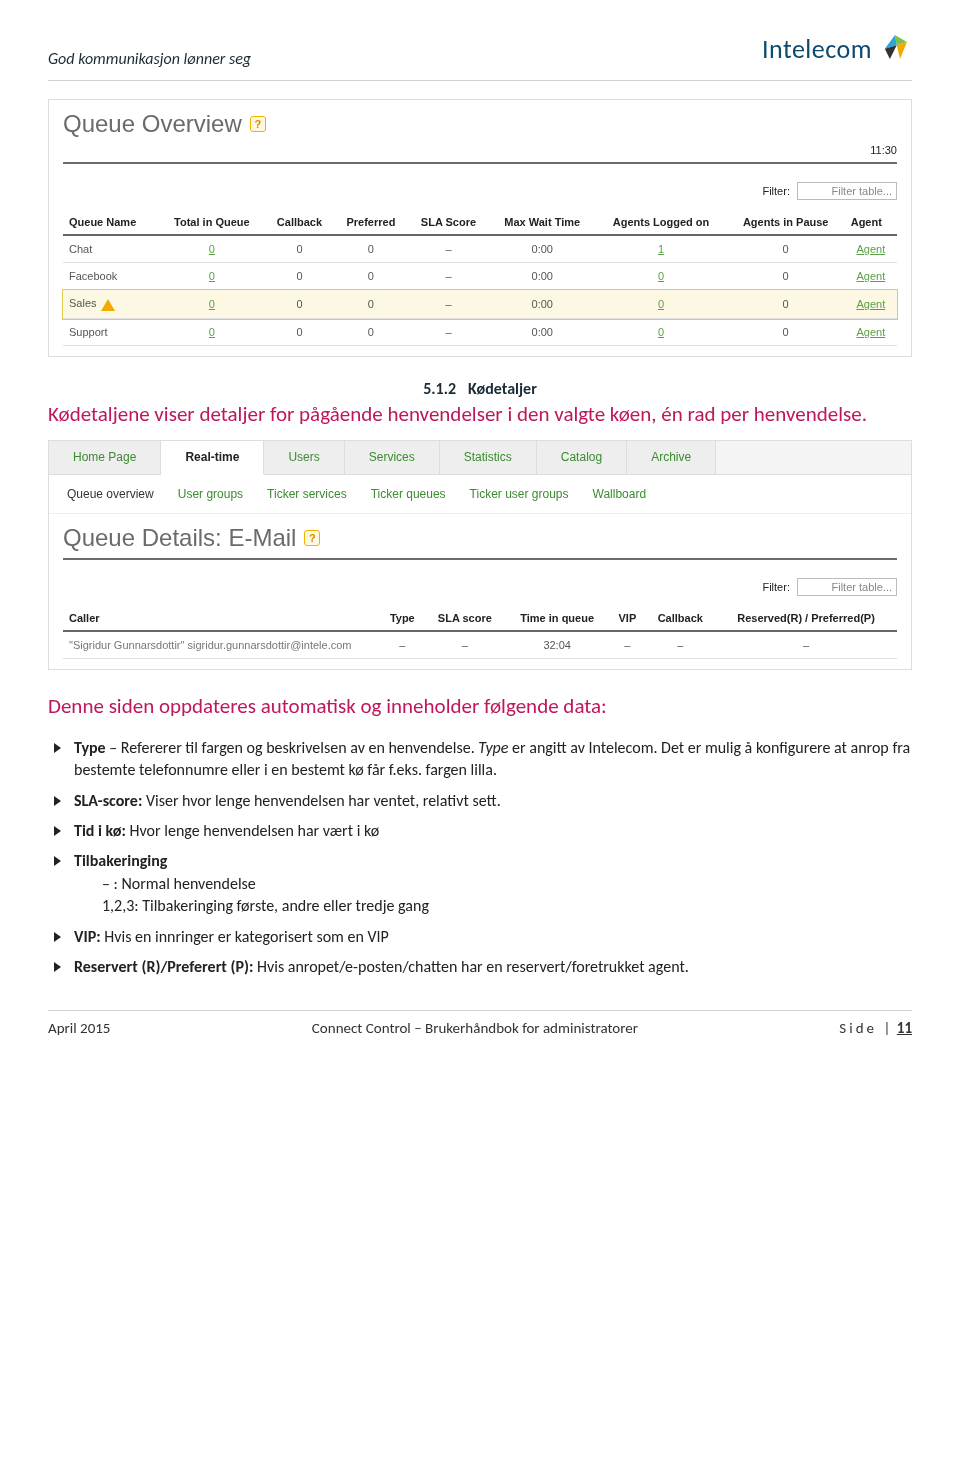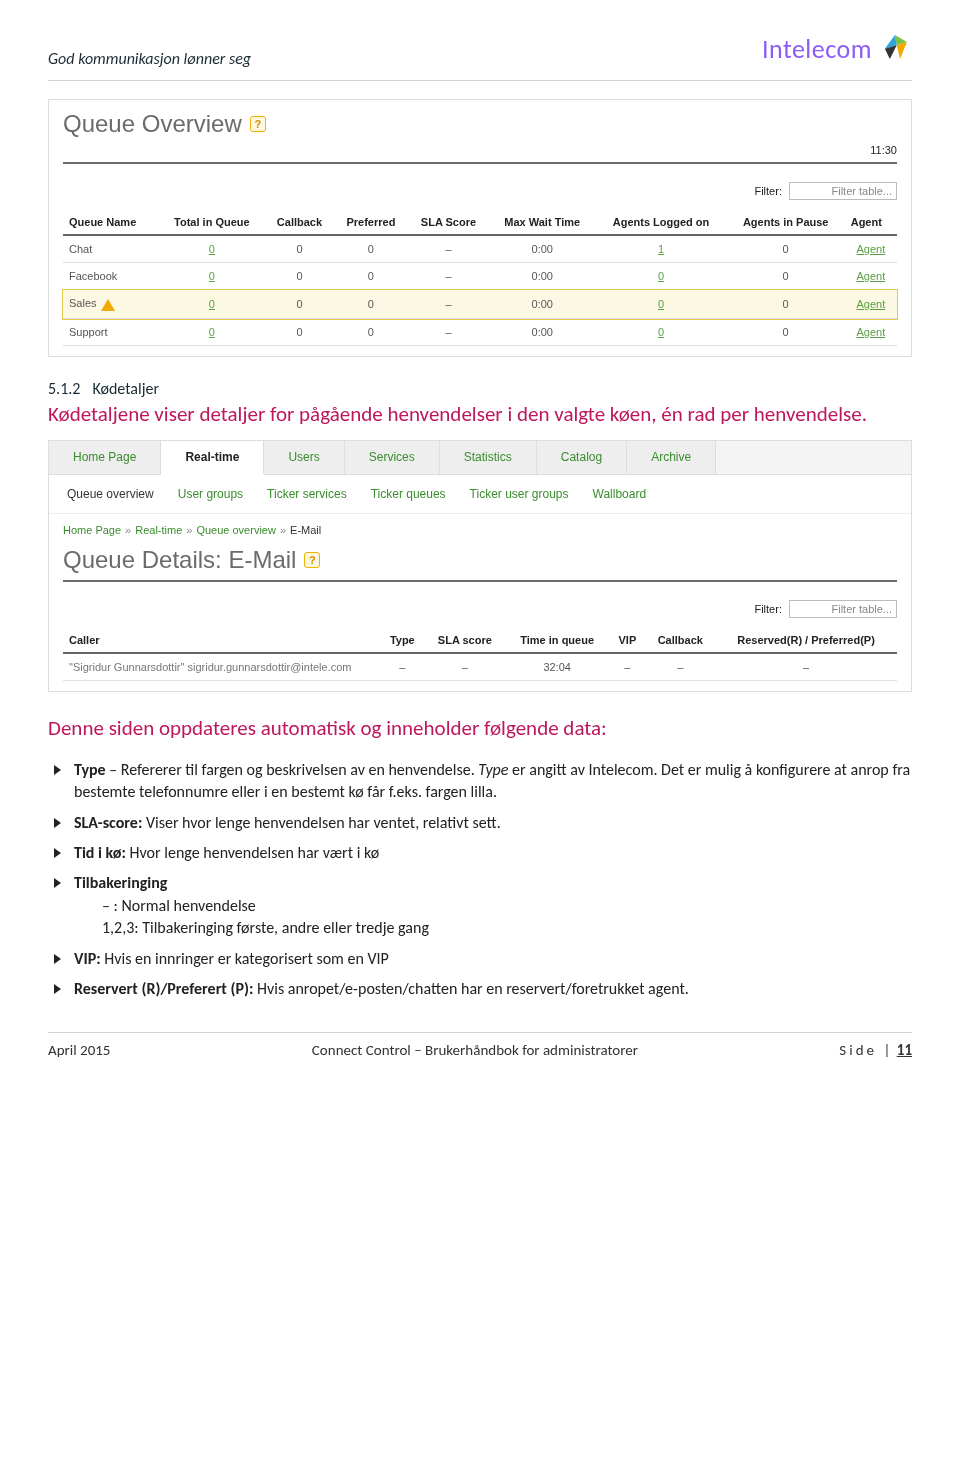--- a/index.html
+++ b/index.html
@@ -23,21 +23,21 @@
     font-size: 16px;
     color: #1b2b34;
   }
   .logo {
     display: flex;
     align-items: center;
     gap: 6px;
   }
   .logo-text {
     font-size: 26px;
-    color: #8b5cf6;
+    color: #0c4a6e;
     letter-spacing: 0.5px;
   }
   .logo-icon svg { width: 34px; height: 34px; }
   hr.header-rule {
     border: none;
     border-top: 1px solid #d2d2d2;
     margin: 4px 0 18px 0;
   }
   
   .shot {
@@ -58,36 +58,36 @@
   }
   .help-badge {
     display:inline-flex; align-items:center; justify-content:center;
     width:16px; height:16px; border:1px solid #f0b400; border-radius:3px;
     color:#d48b00; font-weight:bold; font-size:11px; background:#fff8e1;
   }
   .shot-title-rule { border:none; border-top:2px solid #6b6b6b; margin:0 14px 8px 14px; }
   .shot .clockrow { text-align:right; padding:0 14px 6px 0; font-size:11px; color:#222;}
   .shot .filterrow { text-align:right; padding:10px 14px; font-size:11px; color:#222;}
   .shot .filterrow .filter-input {
-    width:108px; font-size:11px; padding:2px 4px; border:1px solid #bbb; color:#888;
+    width:100px; font-size:11px; padding:2px 4px; border:1px solid #bbb; color:#888;
     display:inline-block; background:#fff; margin-left:4px;
   }
   table.grid { width:calc(100% - 28px); margin:0 14px 10px 14px; border-collapse:collapse; font-size:11px;}
   table.grid th { text-align:left; font-weight:bold; color:#222; border-bottom:2px solid #666; padding:6px 6px; white-space:nowrap;}
   table.grid td { padding:7px 6px; border-bottom:1px solid #e0e0e0; color:#555;}
   table.grid td.num, table.grid th.num{ text-align:center; }
   .linkish { color:#5aa045; text-decoration:underline; cursor:pointer;}
   table.grid tr.warn { background:#fdf8e4; outline:1px solid #e6ca4e; }
   .warn-icon {
     display:inline-block; width:14px; height:14px; vertical-align:middle; margin-left:4px;
     border-left:7px solid transparent; border-right:7px solid transparent; border-bottom:12px solid #f2a900;
     position:relative;
   }
   
-  .section-heading { font-size:16px; font-weight:normal; margin:18px 0 2px 0; color:#1b2b34;}
+  .section-heading { font-size:16px; font-weight:bold; margin:18px 0 2px 0; color:#1b2b34;text-align:center;}
   .section-heading .num { margin-right:12px; }
   .body-para { font-size:21px; color:#be185d; margin-bottom:12px; line-height:1.35; }
   
   .tabs-row { display:flex; background:#f4f4f4; border-bottom:1px solid #ddd; }
   .tab {
     padding:9px 24px; font-size:12px; color:#3b8c2f; background:#eee; border-right:1px solid #ddd; cursor:pointer;
   }
   .tab.active { background:#fff; color:#222; font-weight:bold; border-bottom:2px solid #fff; margin-bottom:-1px;}
   .subtabs { display:flex; gap:24px; padding:12px 18px; font-size:12px; color:#3b8c2f; border-bottom:1px solid #eee;}
   .subtabs .st.active { color:#333; }
@@ -222,21 +222,20 @@
       <div class="tab">Archive</div>
     </div>
   <div class="subtabs" id="subtabsrow">
       <span class="st active">Queue overview</span>
       <span class="st">User groups</span>
       <span class="st">Ticker services</span>
       <span class="st">Ticker queues</span>
       <span class="st">Ticker user groups</span>
       <span class="st">Wallboard</span>
     </div>
-  <div class="breadcrumb" id="bc"><span>Home Page</span><span class="sep">»</span><span>Real-time</span><span class="sep">»</span><span>Queue overview</span><span class="sep">»</span><span class="last">E-Mail</span></div>
   <div class="shot-title">
     <span>Queue Details: E-Mail</span>
     <span class="help-badge">?</span>
   </div>
   <hr class="shot-title-rule">
   <div class="filterrow">
     <span>Filter:</span>
     <span class="filter-input">Filter table...</span>
   </div>
   <table class="grid detailgrid">

